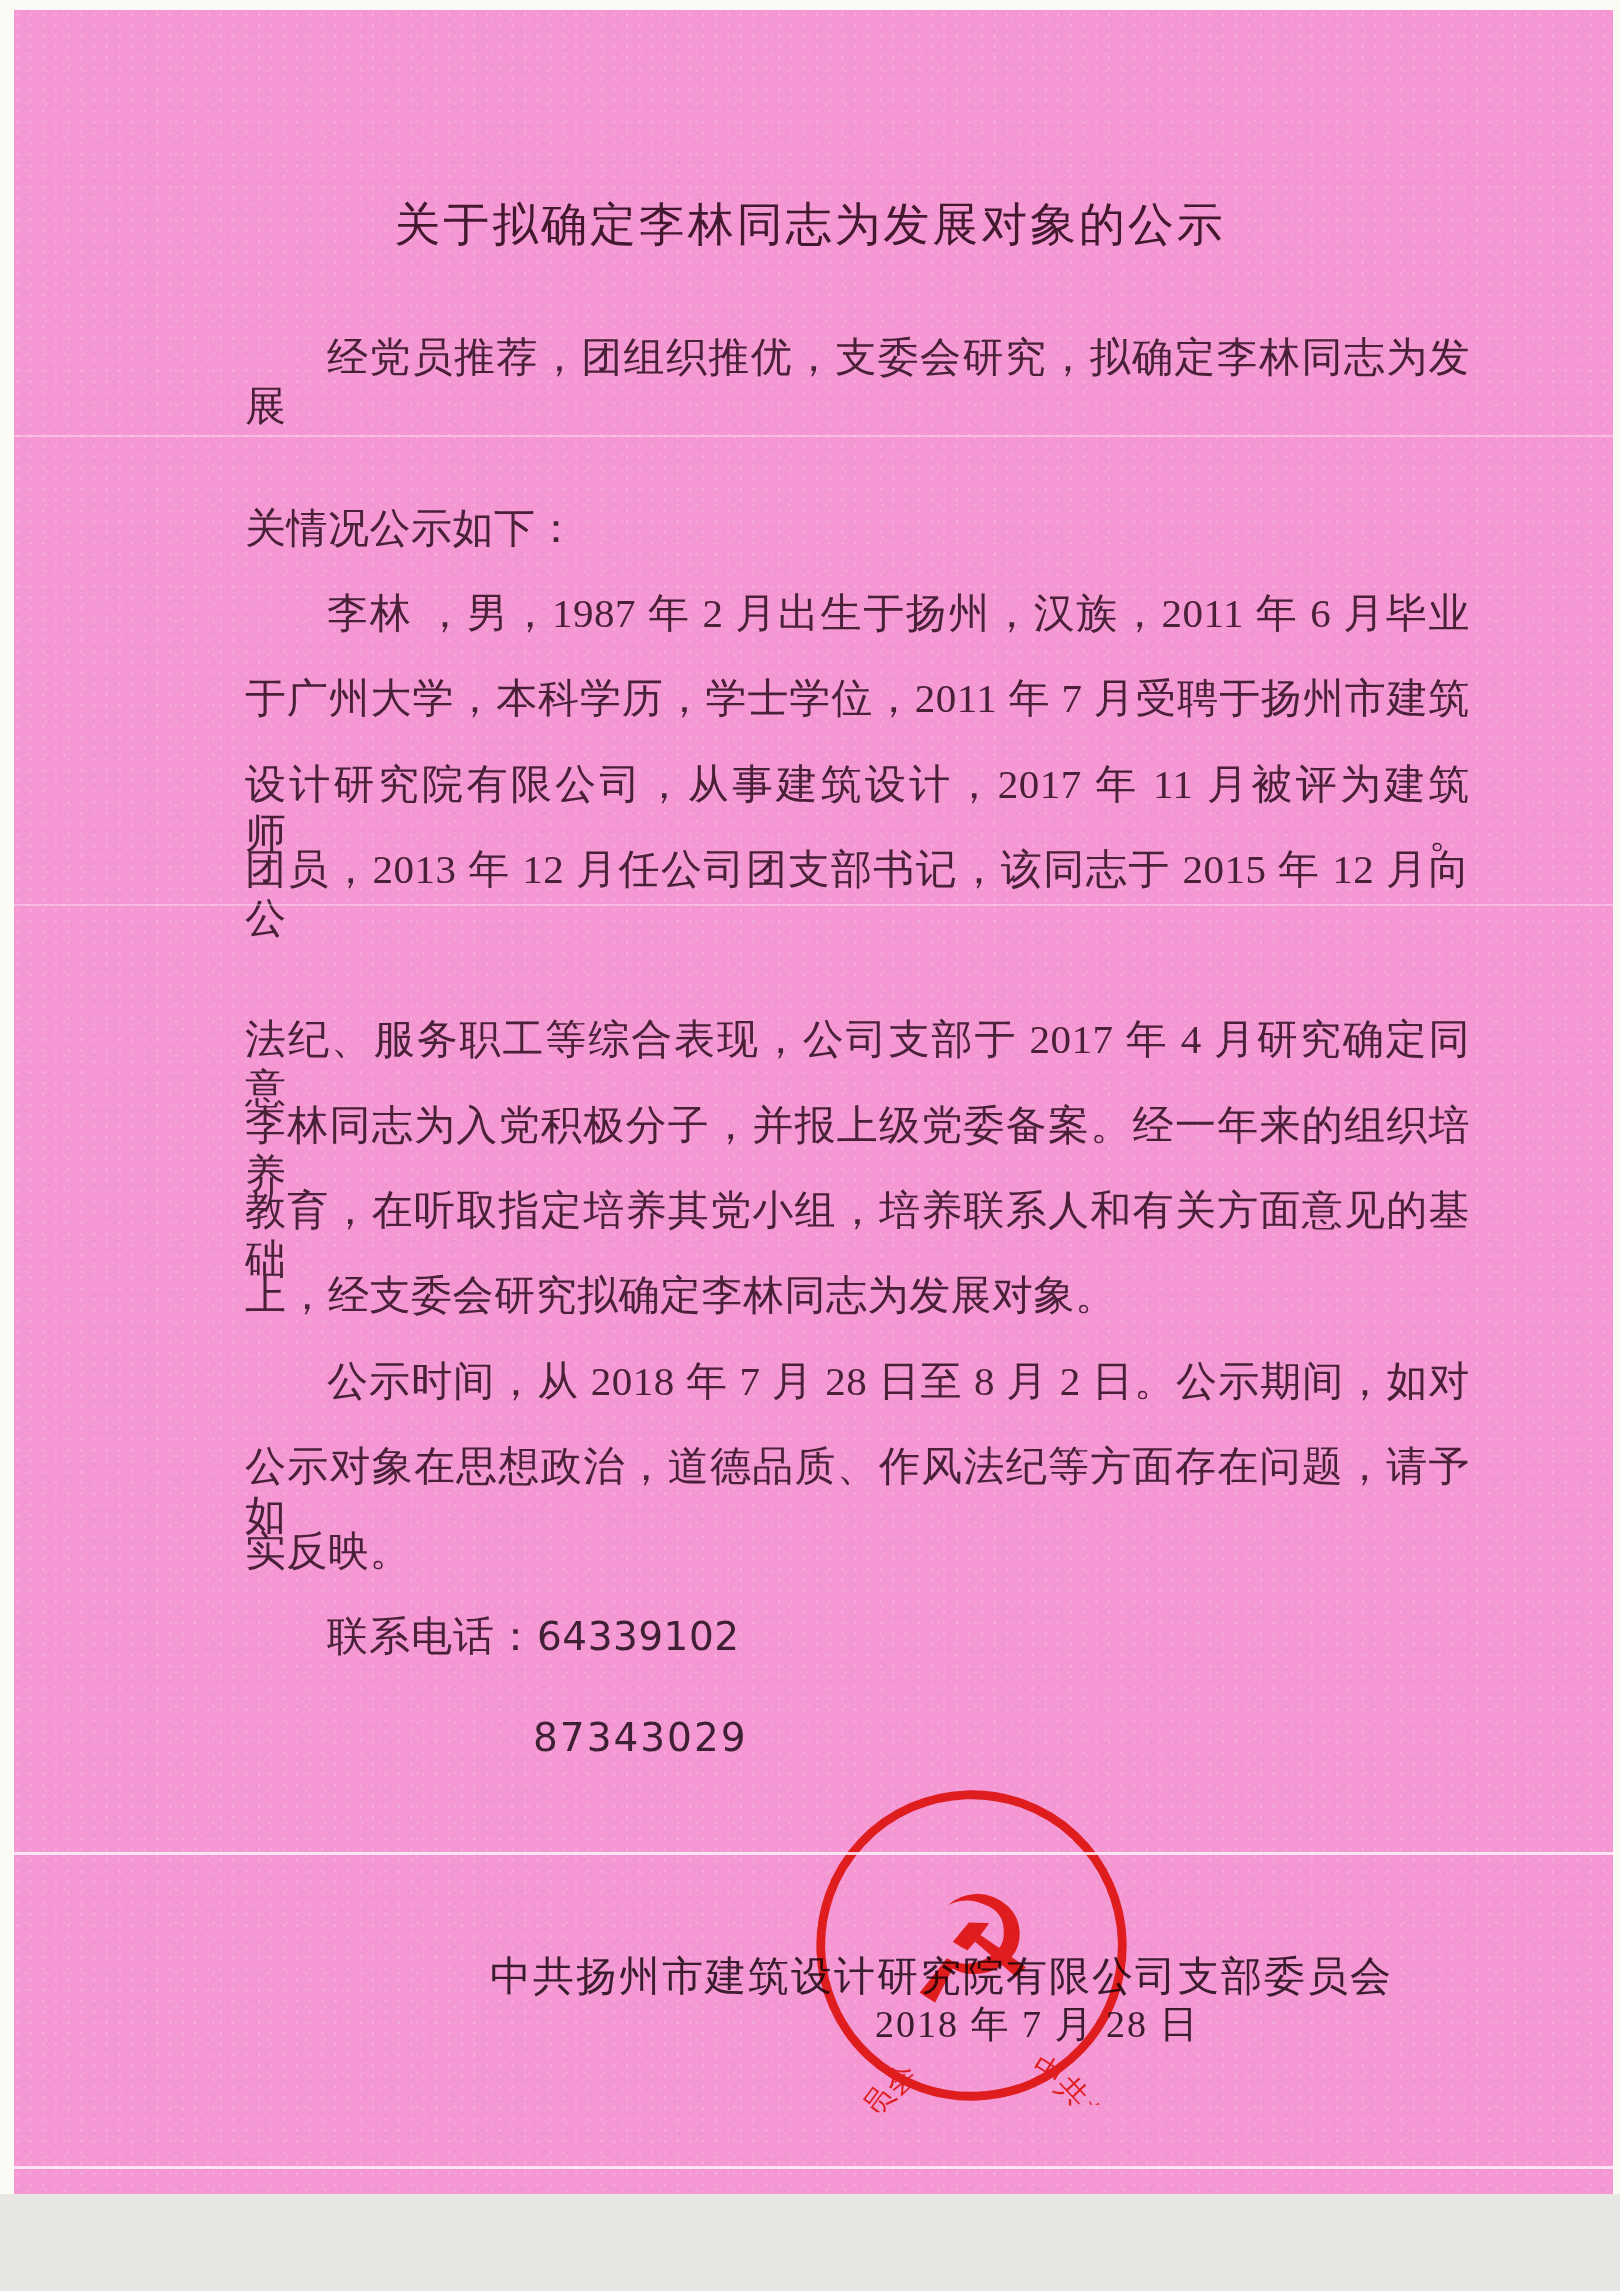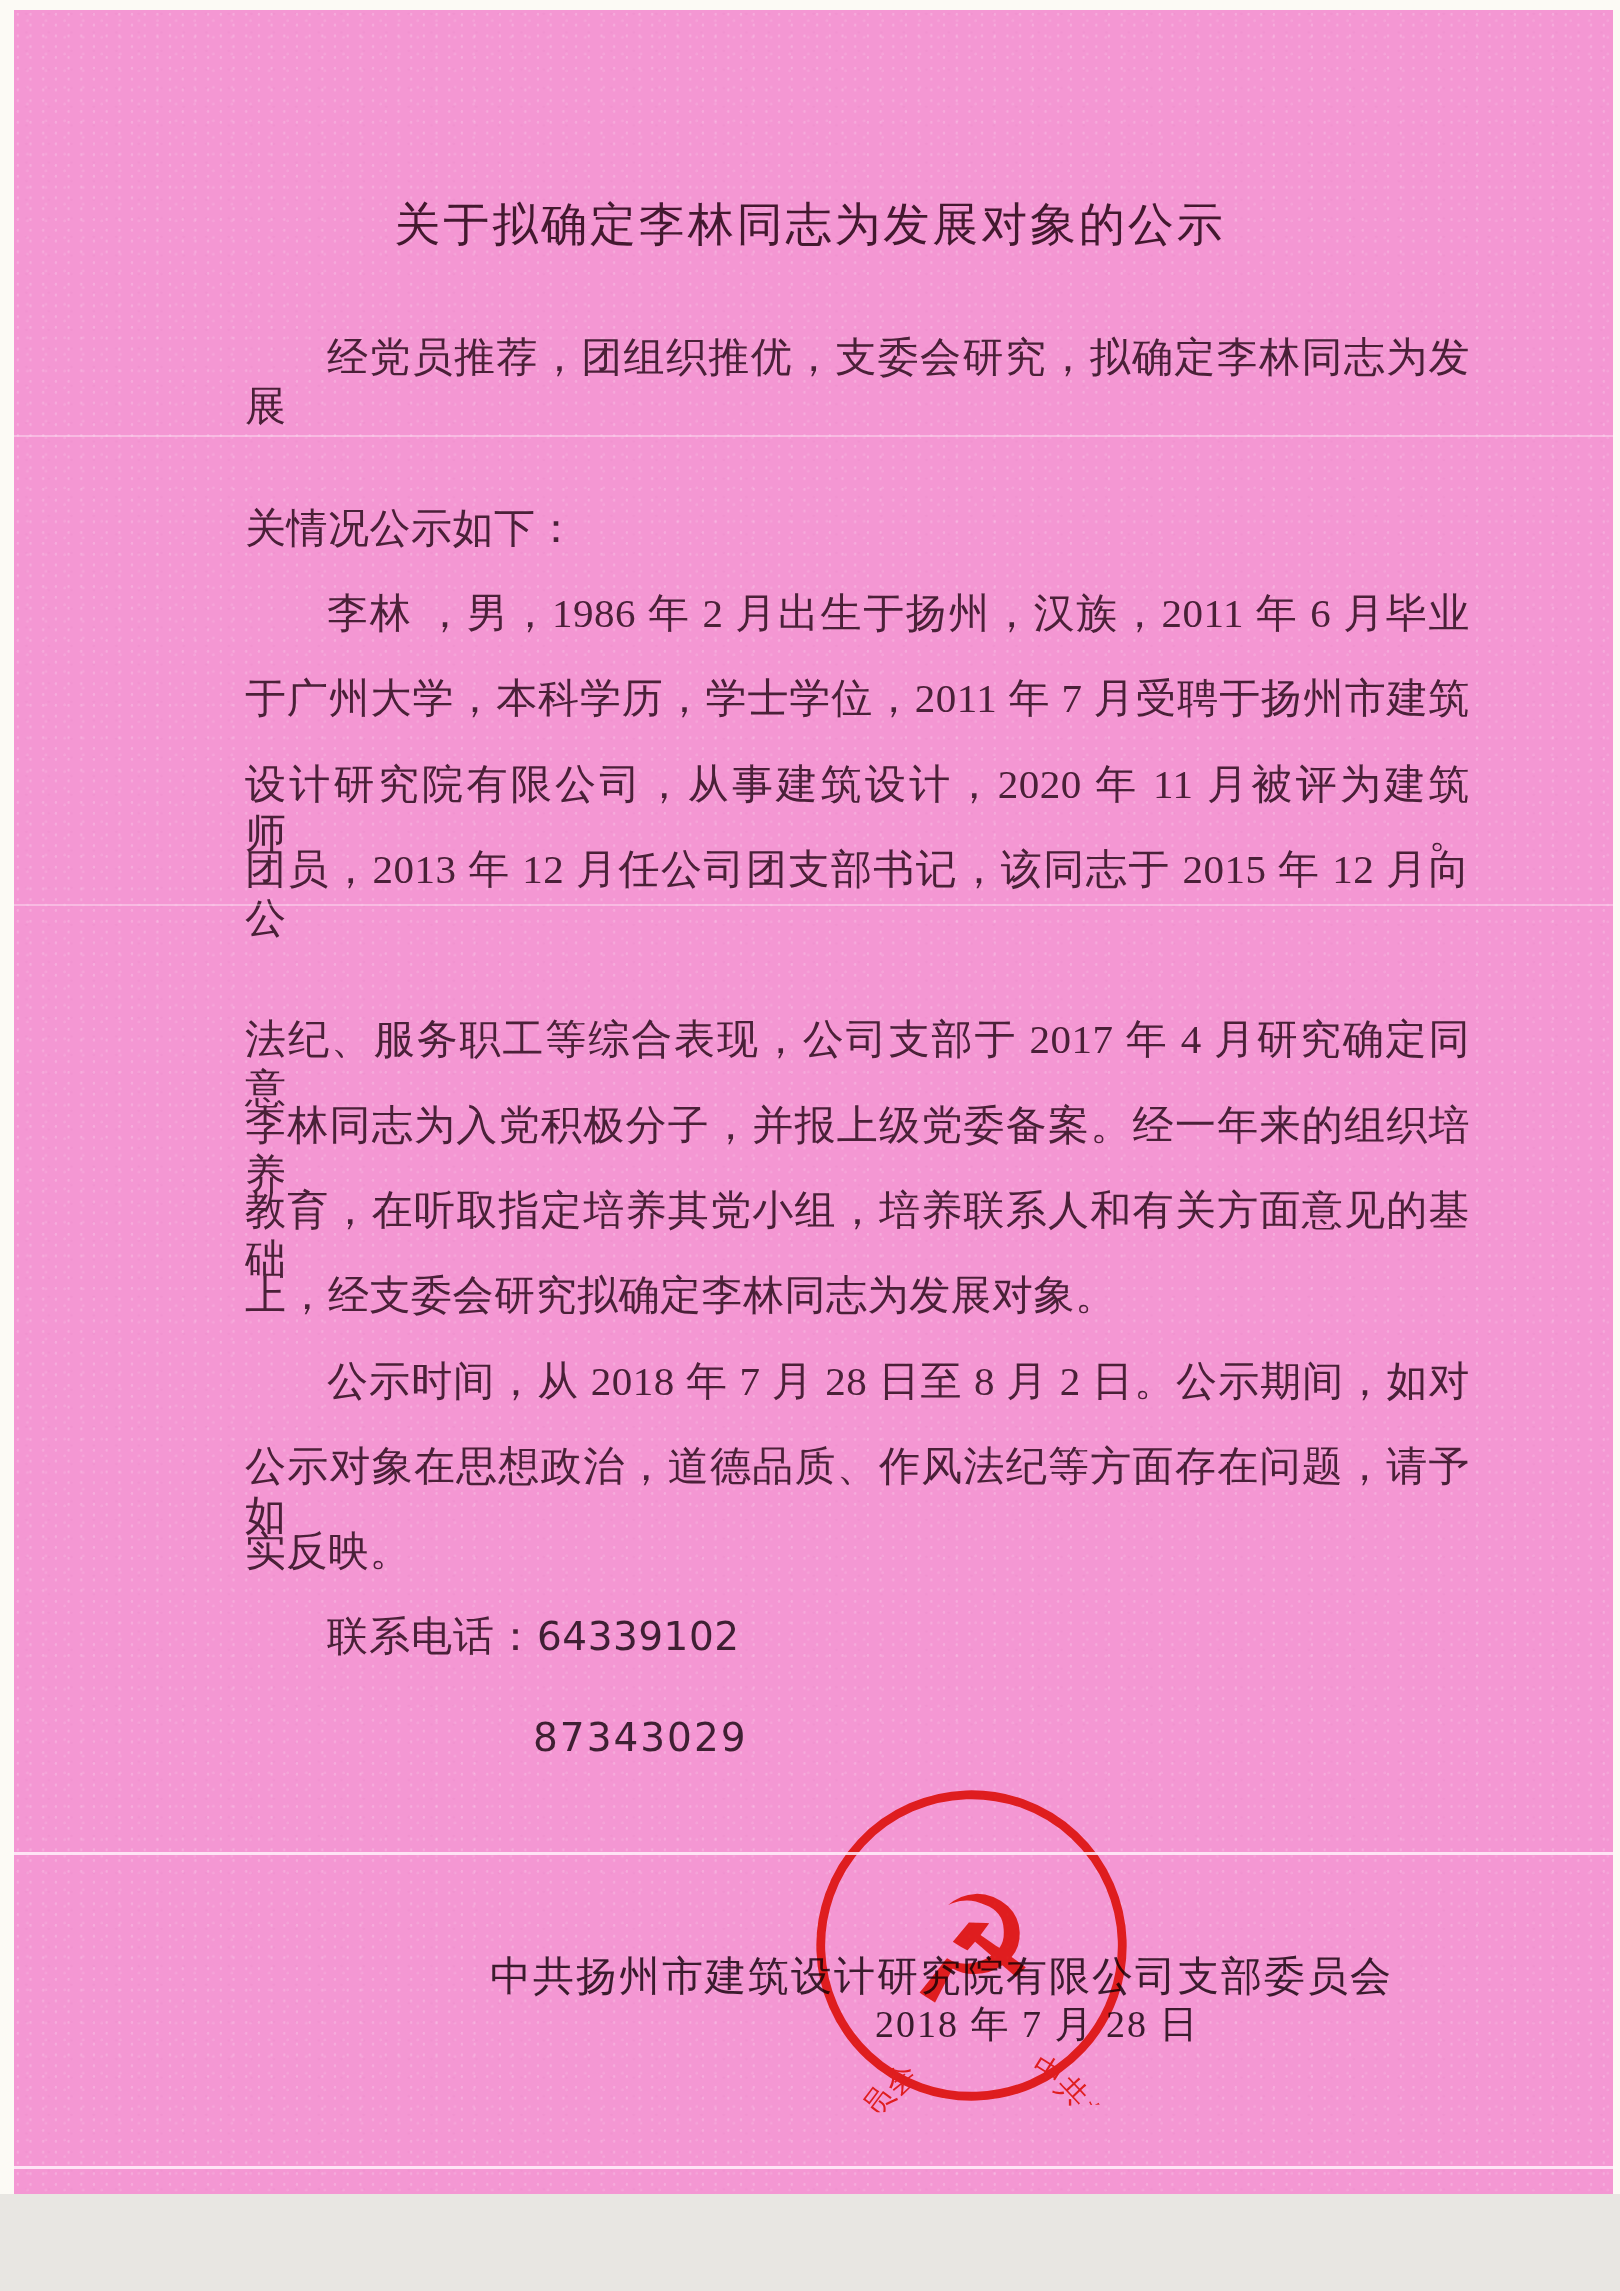--- a/index.html
+++ b/index.html
@@ -74,23 +74,23 @@
 </head>
 <body>
 
 <div class="page">
   <div class="paper"></div>
 
   <div class="title">关于拟确定李林同志为发展对象的公示</div>
 
   <div class="bline just indent" style="top:333px">经党员推荐，团组织推优，支委会研究，拟确定李林同志为发展</div>
   <div class="bline" style="top:504px">关情况公示如下：</div>
-  <div class="bline just indent" style="top:589px">李林 ，男，1986 年 2 月出生于扬州，汉族，2011 年 6 月毕业</div>
+  <div class="bline just indent" style="top:589px">李林 ，男，1987 年 2 月出生于扬州，汉族，2011 年 6 月毕业</div>
   <div class="bline just" style="top:674px">于广州大学，本科学历，学士学位，2011 年 7 月受聘于扬州市建筑</div>
-  <div class="bline just" style="top:760px">设计研究院有限公司，从事建筑设计，2020 年 11 月被评为建筑师。</div>
+  <div class="bline just" style="top:760px">设计研究院有限公司，从事建筑设计，2017 年 11 月被评为建筑师。</div>
   <div class="bline just" style="top:845px">团员，2013 年 12 月任公司团支部书记，该同志于 2015 年 12 月向公</div>
   <div class="bline just" style="top:1015px">法纪、服务职工等综合表现，公司支部于 2017 年 4 月研究确定同意</div>
   <div class="bline just" style="top:1101px">李林同志为入党积极分子，并报上级党委备案。经一年来的组织培养</div>
   <div class="bline" style="top:1271px">上，经支委会研究拟确定李林同志为发展对象。</div>
   <div class="bline just" style="top:1186px">教育，在听取指定培养其党小组，培养联系人和有关方面意见的基础</div>
   <div class="bline just indent" style="top:1357px">公示时间，从 2018 年 7 月 28 日至 8 月 2 日。公示期间，如对</div>
   <div class="bline just" style="top:1442px">公示对象在思想政治，道德品质、作风法纪等方面存在问题，请予如</div>
   <div class="bline" style="top:1527px">实反映。</div>
 
   <div class="bline indent" style="top:1612px">

